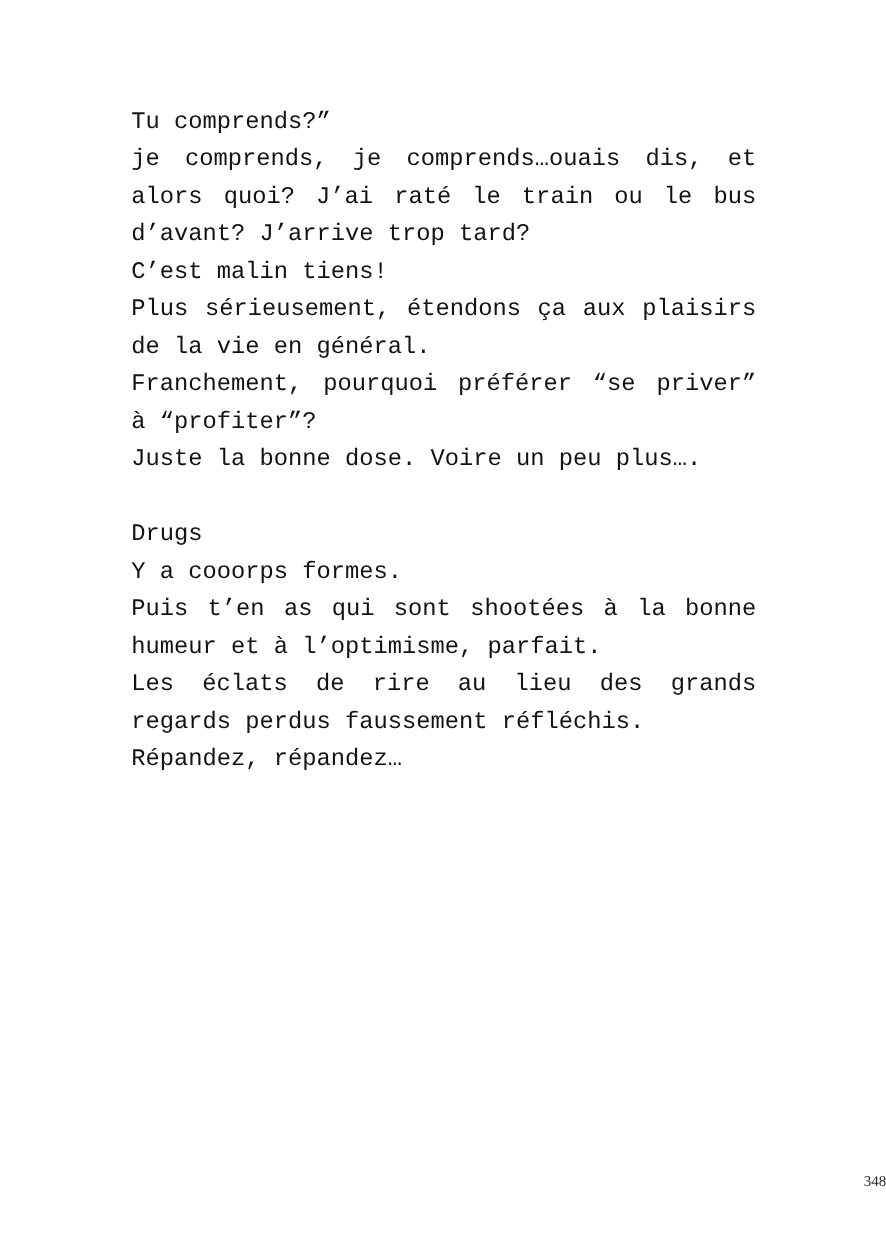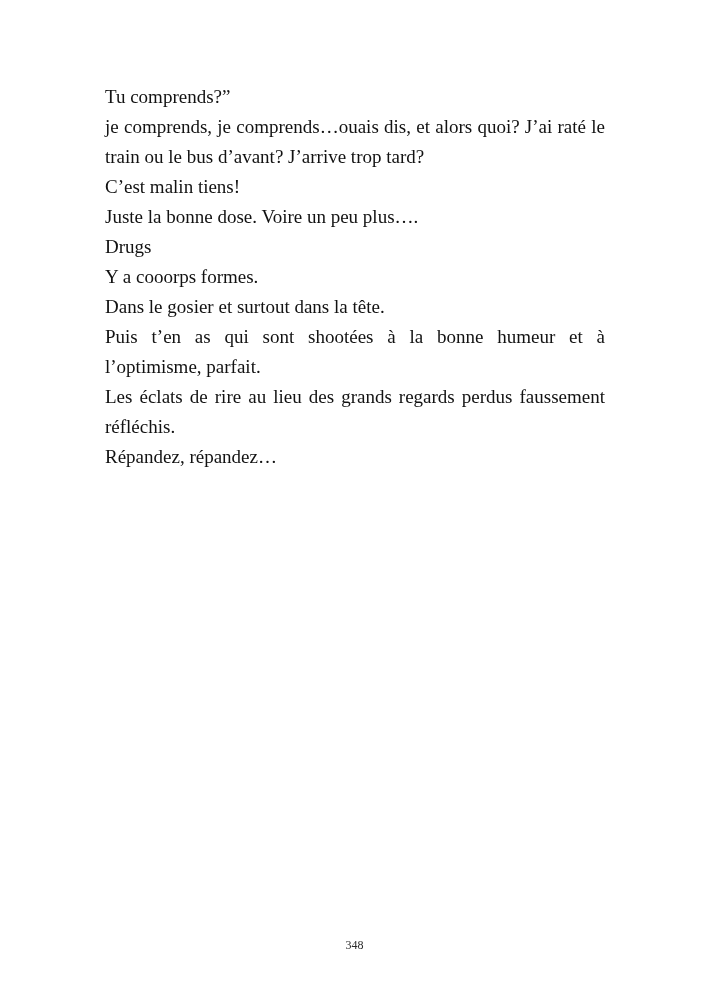--- a/index.html
+++ b/index.html
@@ -26,44 +26,47 @@
     top: 82px;
     width: 500px;
     font-size: 19px;
     line-height: 30px;
   }
   .text-block p {
     margin: 0;
     padding: 0;
     text-align: justify;
     text-justify: inter-word;
+    font-family: Liberation Mono, monospace;
   }
   .text-block p.gap-before {
+    margin-top: 30px;
   }
   .page-number {
     position: absolute;
     top: 938px;
     left: 0;
     width: 100%;
-    text-align: center;
+    text-align: right;
     font-size: 12px;
     line-height: 14px;
     color: #2a2a2a;
   }
 </style>
 </head>
 <body>
 
 <div class="page">
   <div class="text-block">
     <p>Tu comprends?”</p>
     <p>je comprends, je comprends…ouais dis, et alors quoi? J’ai raté le train ou le bus d’avant? J’arrive trop tard?</p>
     <p>C’est malin tiens!</p>
+    <p>Plus sérieusement, étendons ça aux plaisirs de la vie en général.</p>
+    <p>Franchement, pourquoi préférer “se priver” à “profiter”?</p>
     <p>Juste la bonne dose. Voire un peu plus….</p>
     <p class="gap-before">Drugs</p>
     <p>Y a cooorps formes.</p>
-    <p>Dans le gosier et surtout dans la tête.</p>
     <p>Puis t’en as qui sont shootées à la bonne humeur et à l’optimisme, parfait.</p>
     <p>Les éclats de rire au lieu des grands regards perdus faussement réfléchis.</p>
     <p>Répandez, répandez…</p>
   </div>
   <div class="page-number">348</div>
 </div>
 
 </body></html>

